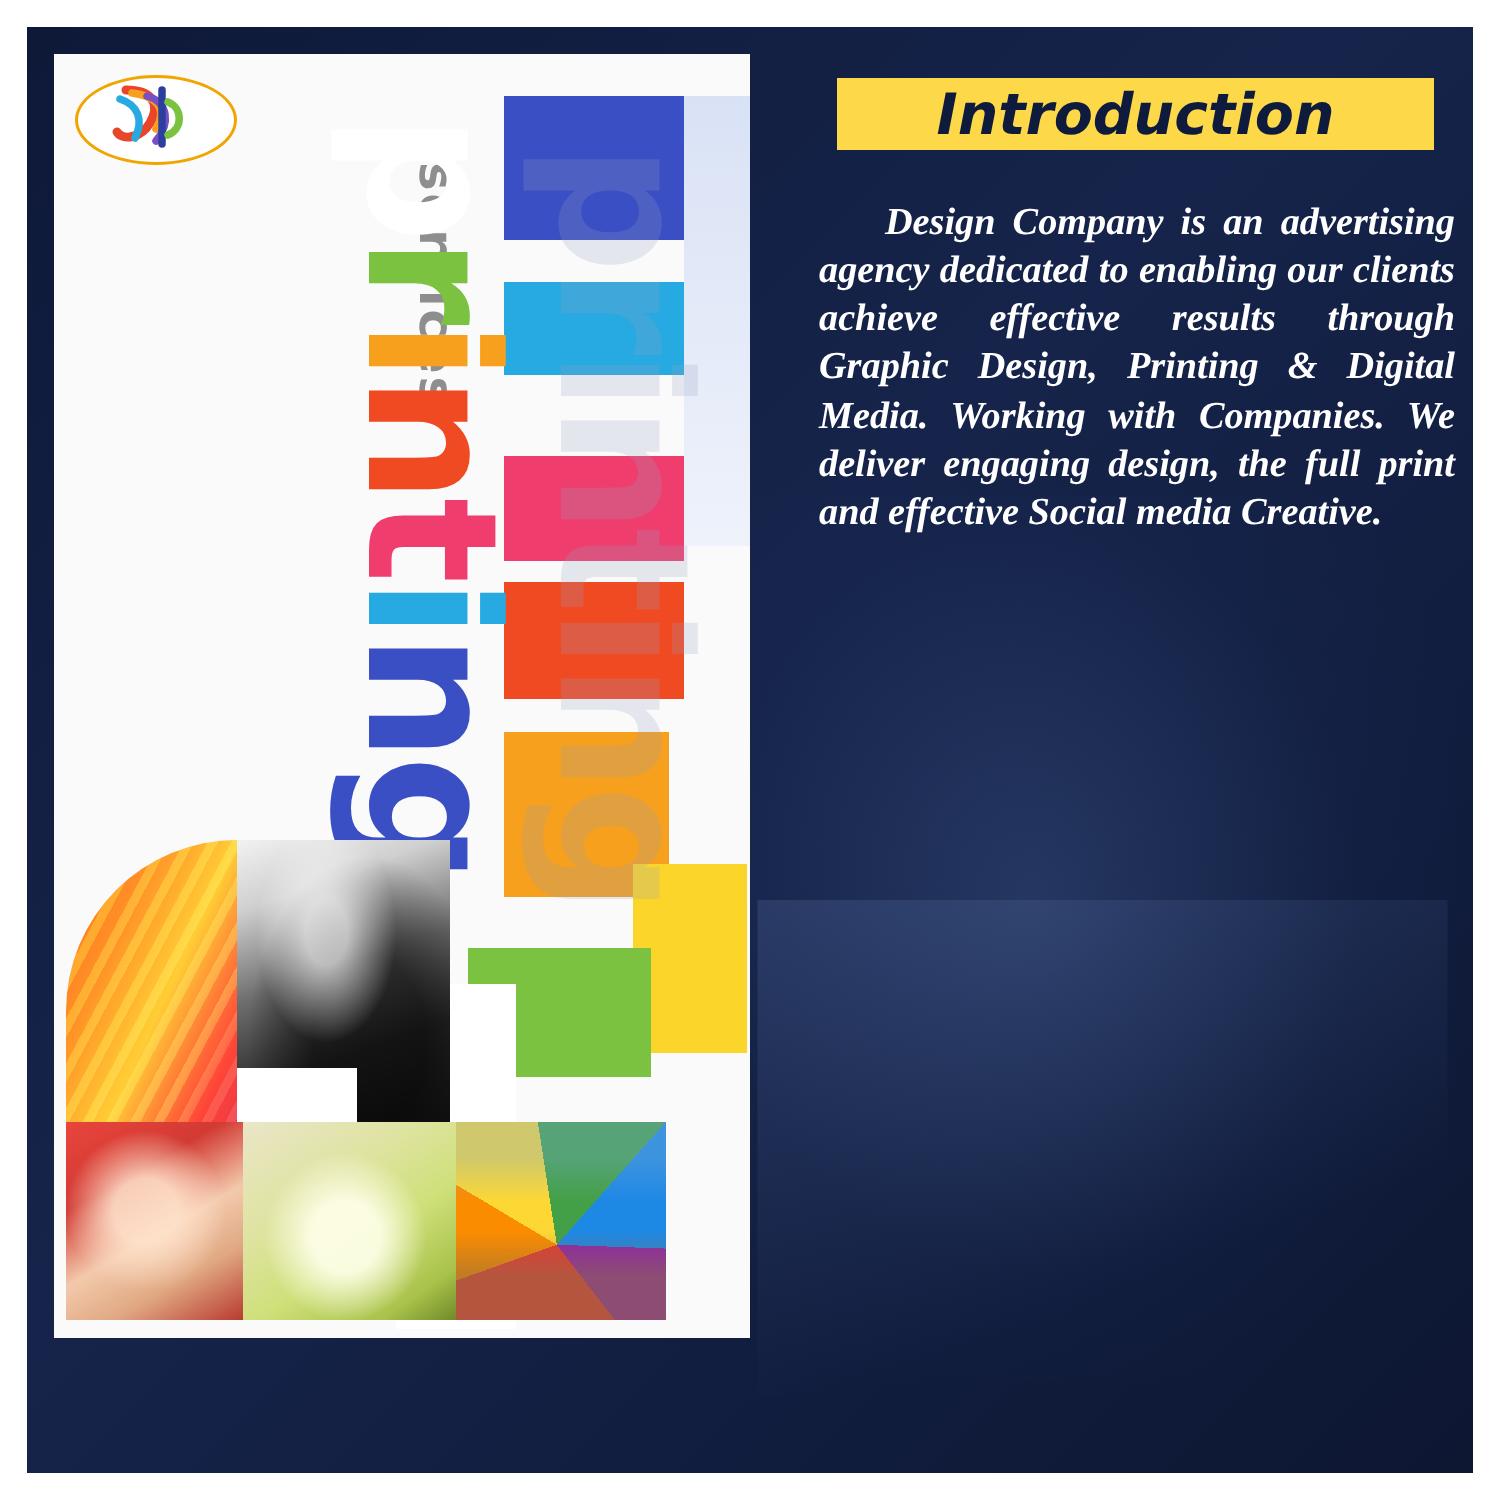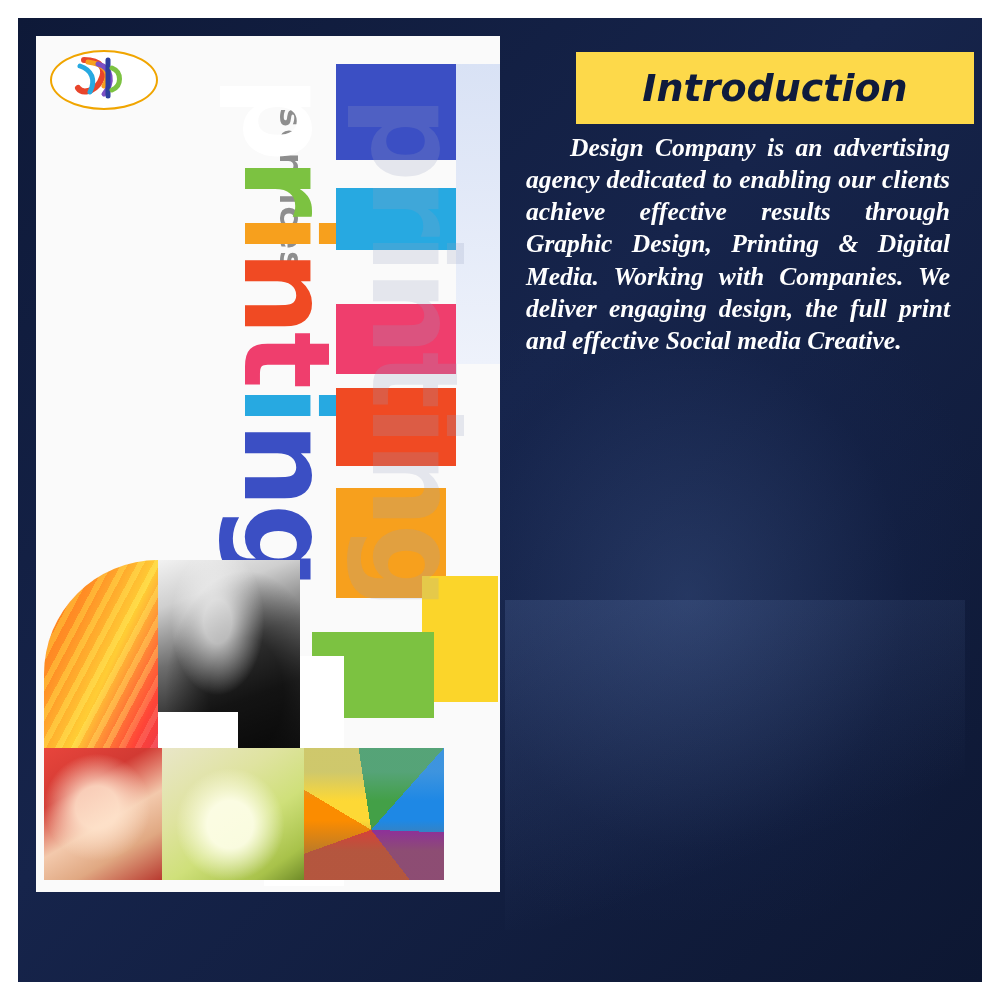--- a/index.html
+++ b/index.html
@@ -196,40 +196,40 @@
   
   .right-col {
     position: absolute;
     left: 516px;
     top: 36px;
     width: 452px;
     height: 856px;
   }
   .title-bar {
     position: absolute;
-    left: 60px;
+    left: 42px;
     top: 16px;
     width: 398px;
-    height: 72px;
+    height: 48px;
     background: #fdd94a;
     display: flex;
     align-items: center;
     justify-content: center;
   }
   .title-text {
     font-family: "DejaVu Sans", sans-serif;
     font-weight: bold;
     font-style: italic;
     font-size: 38px;
     color: #0f1b3c;
     letter-spacing: 0px;
   }
   .body-copy {
     position: absolute;
-    left: 10px;
+    left: 30px;
     top: 96px;
     width: 424px;
     color: #ffffff;
     font-family: "Liberation Serif", serif;
     font-weight: bold;
     font-style: italic;
     font-size: 25.5px;
     line-height: 1.26;
     text-align: justify;
     text-justify: inter-word;

